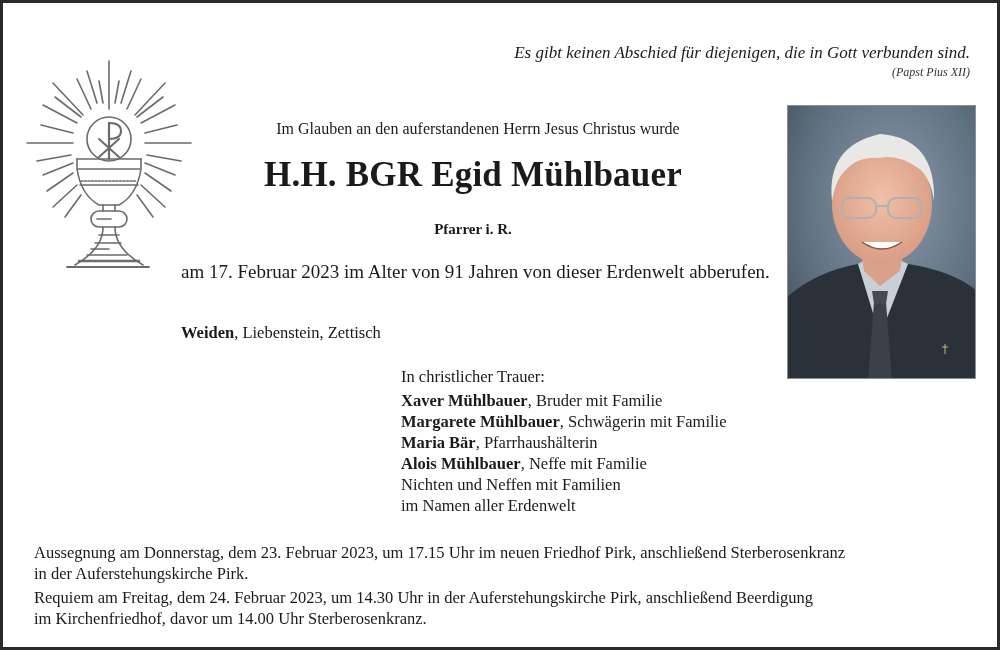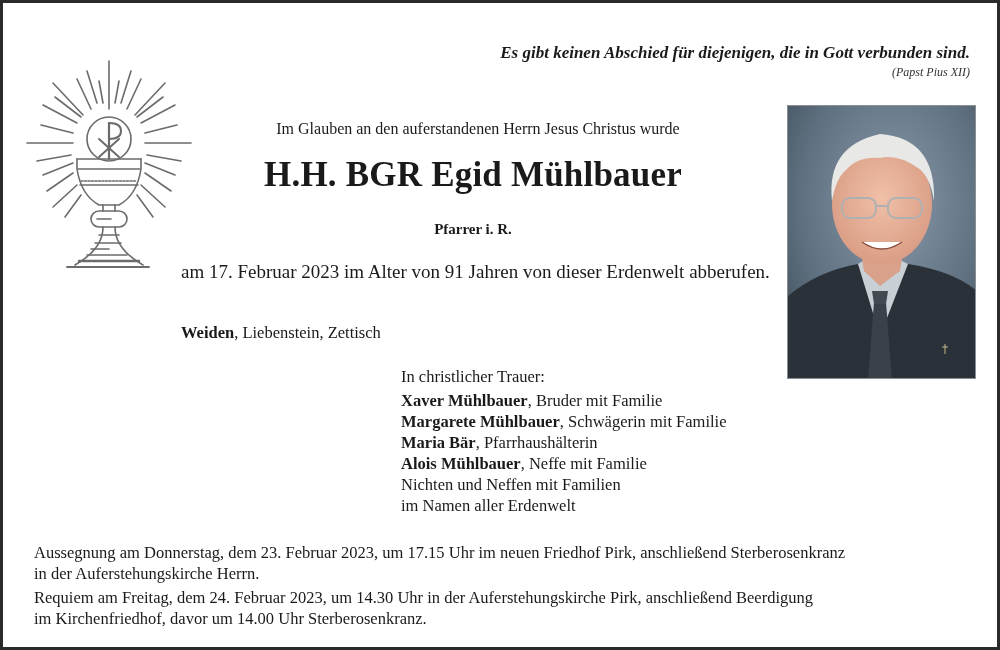--- a/index.html
+++ b/index.html
@@ -2,21 +2,21 @@
 <html><head>
 <meta charset="utf-8">
 <style>
   html, body { margin: 0; padding: 0; background: #ffffff; }
   body { width: 1000px; height: 650px; overflow: hidden; position: relative;
          font-family: "Liberation Serif", "DejaVu Serif", serif; color: #1a1a1a; }
   .frame { position: absolute; left: 0; top: 0; width: 1000px; height: 650px;
            box-sizing: border-box; border: 3px solid #2a2a2a; background: #fff; }
   .abs { position: absolute; white-space: nowrap; }
 
-  .motto { right: 27px; top: 40px; font-size: 17px; font-weight: bold; font-style: italic; text-align: right; }
+  .motto { right: 27px; top: 40px; font-size: 17px; font-weight: normal; font-style: italic; text-align: right; }
   .motto-src { right: 27px; top: 62px; font-size: 12px; font-style: italic; color: #333; text-align: center; }
 
   .chalice { left: 22px; top: 56px; width: 168px; height: 212px; }
 
   .intro { left: 170px; width: 610px; top: 117px; font-size: 16px; text-align: center; }
   .name { left: 170px; width: 600px; top: 152px; font-size: 35px; font-weight: bold; text-align: center; letter-spacing: 0.2px; }
   .role { left: 170px; width: 600px; top: 218px; font-size: 15px; font-weight: bold; text-align: center; }
   .death { left: 178px; top: 258px; font-size: 19px; }
   .places { left: 178px; top: 320px; font-size: 16.5px; }
   .places b { font-weight: bold; }
@@ -151,21 +151,21 @@
     <div><b>Margarete Mühlbauer</b><span>, Schwägerin mit Familie</span></div>
     <div><b>Maria Bär</b><span>, Pfarrhaushälterin</span></div>
     <div><b>Alois Mühlbauer</b><span>, Neffe mit Familie</span></div>
     <div>Nichten und Neffen mit Familien</div>
     <div>im Namen aller Erdenwelt</div>
   </div>
 
   <div class="abs services">
     <div class="para">
       <div>Aussegnung am Donnerstag, dem 23. Februar 2023, um 17.15 Uhr im neuen Friedhof Pirk, anschließend Sterberosenkranz</div>
-      <div>in der Auferstehungskirche Herrn.</div>
+      <div>in der Auferstehungskirche Pirk.</div>
     </div>
     <div class="para">
       <div>Requiem am Freitag, dem 24. Februar 2023, um 14.30 Uhr in der Auferstehungskirche Pirk, anschließend Beerdigung</div>
       <div>im Kirchenfriedhof, davor um 14.00 Uhr Sterberosenkranz.</div>
     </div>
   </div>
 
 </div>
 
 </body></html>

